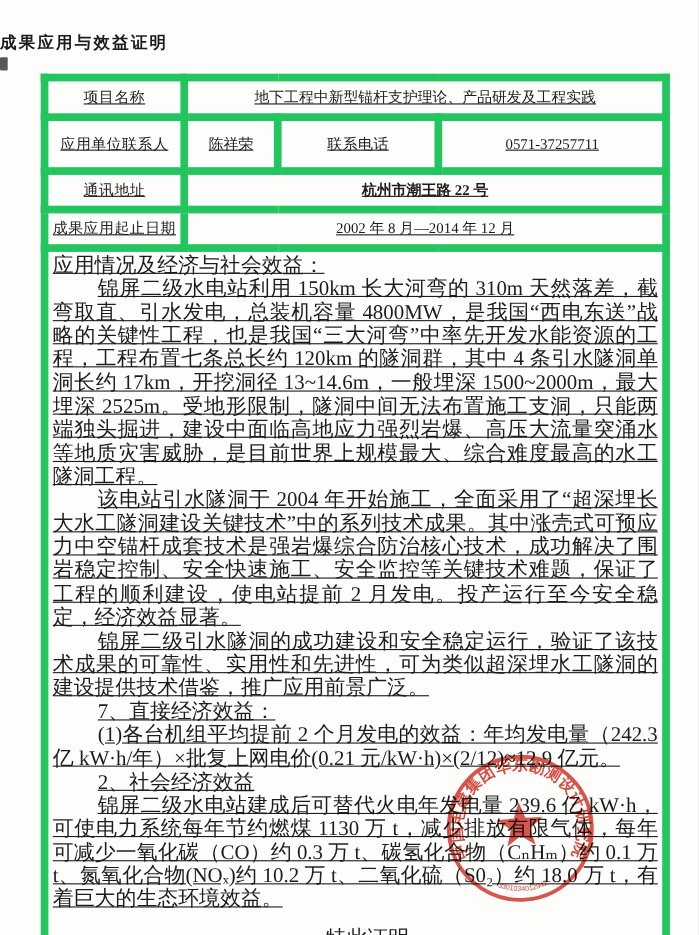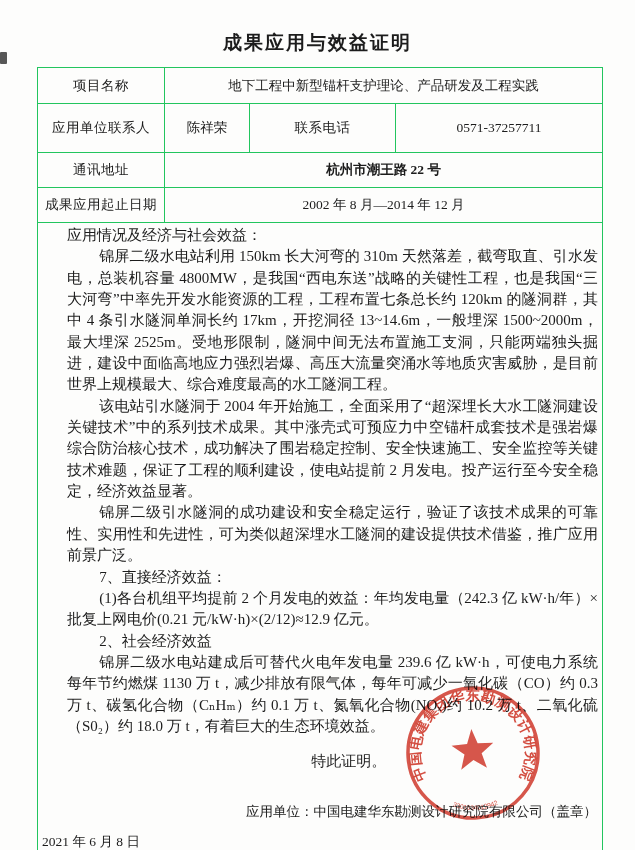--- a/index.html
+++ b/index.html
@@ -18,53 +18,53 @@
     position: absolute;
     left: 0; top: 52px;
     width: 7px; height: 12px;
     background: #3a3a3a;
     border-radius: 1px;
     opacity: .85;
   }
   .doc-title {
     position: absolute;
     top: 30px; left: 0; right: 0;
-    text-align: center;
-    font-size: 19px;
+    text-align: left;
+    font-size: 15px;
     font-weight: bold;
     letter-spacing: 2px;
   }
   table.form {
     position: absolute;
     left: 37px; top: 67px;
     width: 565px;
     border-collapse: collapse;
     table-layout: fixed;
   }
   table.form td {
-    border: 1px solid #22c55e;
+    border: 7px solid #22c55e;
     font-size: 13.5px;
     text-align: center;
     vertical-align: middle;
     padding: 2px 4px;
+    text-decoration: underline;
   }
   td.lbl { letter-spacing: 0.5px; }
   .bold { font-weight: bold; }
   td.body-cell {
     text-align: left;
     vertical-align: top;
     padding: 5px 7px 0 7px;
     height: 563px;
   }
   .body-cell .heading,
   .body-cell p {
-    font-size: 15px;
+    font-size: 19px;
     line-height: 21.35px;
     text-align: justify;
-    margin-left: 25px;
   }
   .body-cell p { text-indent: 2.15em; }
   .body-cell .closing { margin-top: 14px; text-align: center; }
   .sig { margin-top: 28px; }
   .sig-unit {
     font-size: 13.5px;
     line-height: 22px;
     text-align: right;
     padding-right: 1px;
   }

